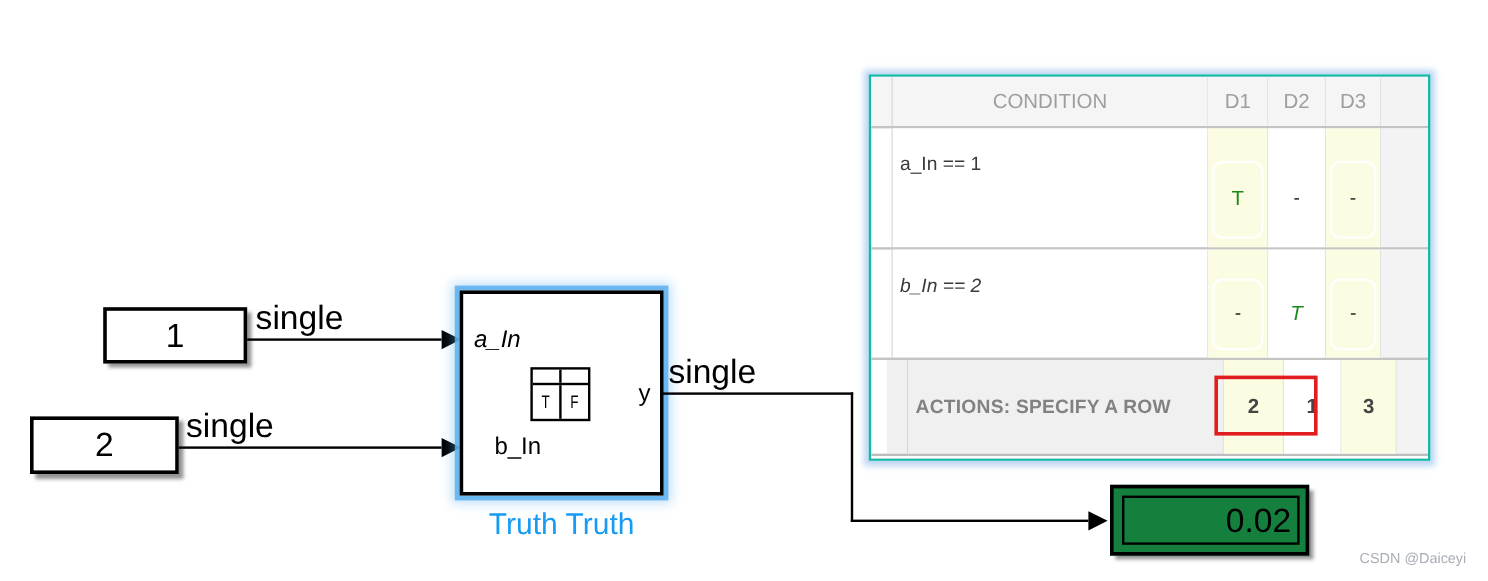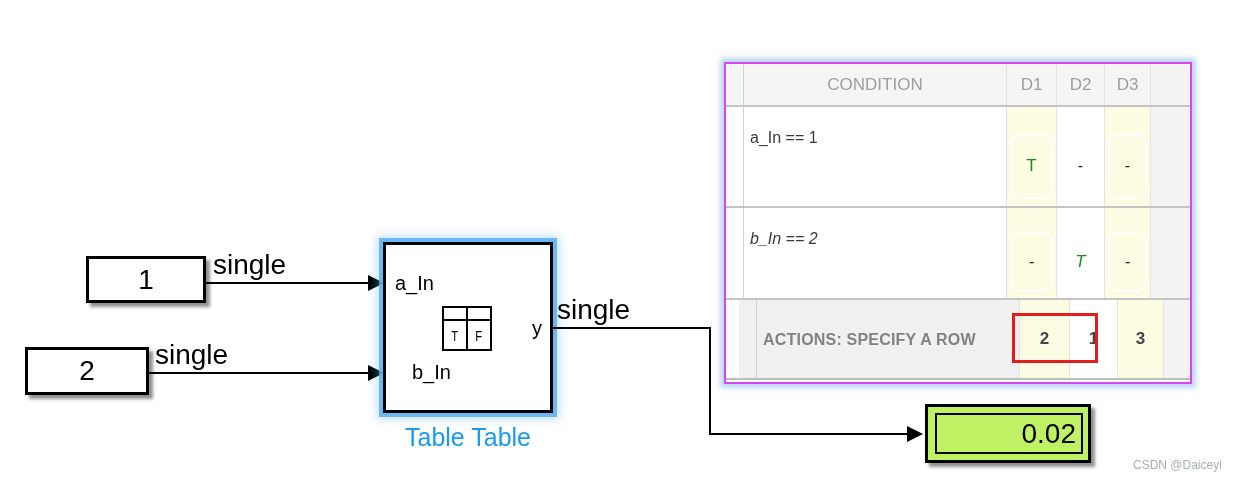--- a/index.html
+++ b/index.html
@@ -30,21 +30,21 @@
 
   .tt-block {
     position: absolute;
     left: 383px; top: 242px;
     width: 170px; height: 171px;
     background: #ffffff;
     border: 3px solid #000000;
     box-shadow: 0 0 0 4px rgba(90,175,240,0.85), 0 0 9px 6px rgba(90,175,240,0.4);
   }
   .port-label { position: absolute; font-size: 20px; color: #000000; }
-  .port-a { left: 9px; top: 27px; }
+  .port-a { left: 9px; top: 27px; font-style: italic; }
   .port-b { left: 26px; top: 116px; text-align: center; }
   .port-y { right: 8px; top: 72px; }
 
   .tt-glyph {
     position: absolute;
     left: 56px; top: 61px;
     width: 50px; height: 45px;
     border: 2px solid #000000;
     display: flex;
     flex-direction: column;
@@ -61,21 +61,21 @@
     width: 190px;
     text-align: center;
     font-size: 25px;
     color: #189bf2;
   }
 
   .display-block {
     position: absolute;
     left: 925px; top: 404px;
     width: 166px; height: 59px;
-    background: #bef264;
+    background: #15803d;
     border: 3px solid #000000;
     box-shadow: 4px 4px 3px rgba(110,110,110,0.75);
   }
   .display-inner {
     position: absolute;
     left: 7px; right: 5px; top: 6px; bottom: 6px;
     border: 2px solid #000000;
     display: flex;
     align-items: center;
     justify-content: flex-end;
@@ -94,21 +94,21 @@
     border-left: 16px solid #000000;
   }
   .sig-label { position: absolute; font-size: 28px; color: #000000; }
 
   
   .ttpanel {
     position: absolute;
     left: 724px; top: 62px;
     width: 468px; height: 322px;
     background: #ffffff;
-    border: 2px solid #d946ef;
+    border: 2px solid #14b8a6;
     box-shadow: 0 0 5px 4px rgba(135,180,235,0.55);
     display: flex;
     flex-direction: column;
     font-size: 16px;
   }
   .t-row { display: flex; flex-shrink: 0; }
   .t-row-header { height: 41px; }
   .t-row-1 { height: 101px; border-top: 0; }
   .t-row-2 { height: 92px; font-style: italic; }
   .t-row-1, .t-row-2, .t-row-actions { border-top: 2px solid #c4c4c4; }
@@ -220,21 +220,21 @@
       <div class="g-row">
         <div class="g-cell">
             <span class="g-letter">T</span>
           </div>
         <div class="g-cell">
             <span class="g-letter">F</span>
           </div>
       </div>
     </div>
   </div>
-  <div class="tt-name">Table Table</div>
+  <div class="tt-name">Truth Truth</div>
 
   <div class="wire" style="left:552px; top:327px; width:159px; height:2px;"></div>
   <div class="wire" style="left:709px; top:327px; width:2px; height:108px;"></div>
   <div class="wire" style="left:709px; top:433px; width:198px; height:2px;"></div>
   <div class="arrow" style="left:907px; top:426px;"></div>
   <div class="sig-label" style="left:557px; top:294px;">single</div>
 
   <div class="display-block">
     <div class="display-inner">0.02</div>
   </div>

